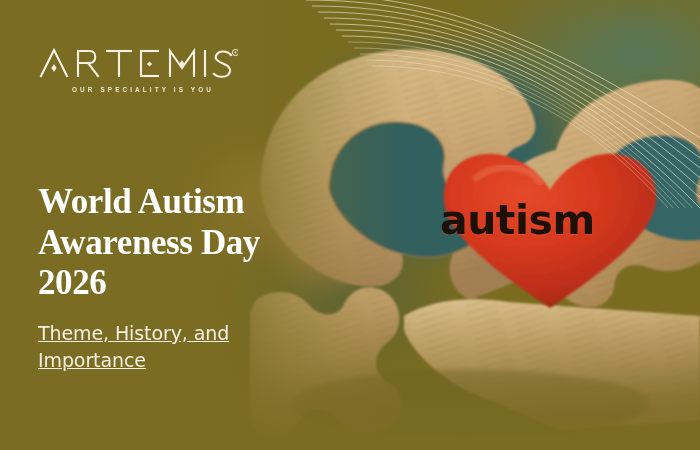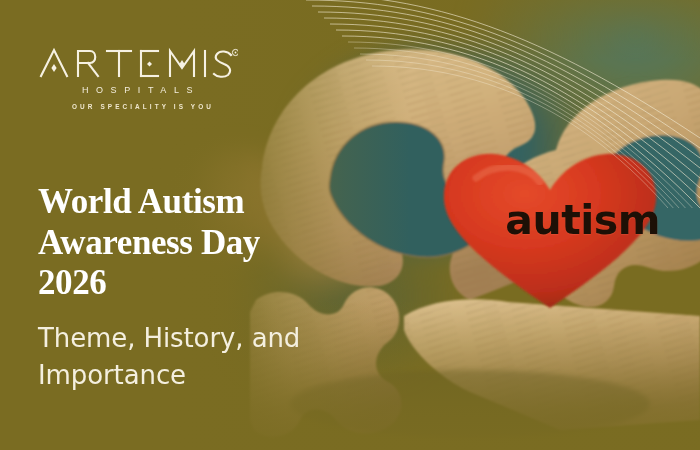--- a/index.html
+++ b/index.html
@@ -55,21 +55,21 @@
   }
 
   
   .heart-wrap {
     position:absolute; left:440px; top:148px; width:220px; height:165px;
   }
   #heart-svg { position:absolute; inset:0; width:100%; height:100%; }
   .heart-label {
     position:absolute;
     left:0; top:52px; width:220px;
-    text-align:right;
+    text-align:left;
     font-family:"DejaVu Sans", sans-serif;
     font-size:41px;
     font-weight:700;
     letter-spacing:-0.5px;
     color:#140604;
     line-height:1;
     text-shadow:0 1px 1px rgba(255,120,90,.28);
   }
 
   
@@ -145,26 +145,27 @@
     font-size:35px;
     font-weight:700;
     line-height:1.16;
     color:#ffffff;
     letter-spacing:-0.4px;
     white-space:pre-line;
   }
   .subhead {
     margin-top:16px;
     font-family:"DejaVu Sans", sans-serif;
-    font-size:26px;
+    font-size:19px;
     font-weight:400;
     line-height:1.42;
     color:#f4efdf;
     letter-spacing:-0.1px;
     white-space:pre-line;
+    text-decoration:underline;
   }
 </style>
 </head>
 <body>
 
 <div id="banner">
 
   <div class="photo-layer">
     <div class="bg-teal"></div>
     <div class="bg-bokeh-3"></div>
@@ -410,21 +411,20 @@
         <g fill="#f6f1e2">
           <path d="M16 18 L18.6 22 L16 26 L13.4 22 Z"></path>
           <path d="M111.5 15.5 L114 18 L111.5 20.5 L109 18 Z"></path>
           <path d="M144 14 L146.6 18 L144 22 L141.4 18 Z"></path>
         </g>
 
         <circle cx="197.5" cy="6.5" r="3.1" fill="none" stroke="#f6f1e2" stroke-width="1"></circle>
         <circle cx="197.5" cy="6.5" r="0.9" fill="#f6f1e2"></circle>
       </svg>
     </div>
-    <div class="logo-sub">HOSPITALS</div>
     <div class="logo-tag">OUR SPECIALITY IS YOU</div>
   </div>
 
   <div class="copy">
     <div class="headline">World Autism
 Awareness Day
 2026</div>
     <div class="subhead">Theme, History, and
 Importance</div>
   </div>

